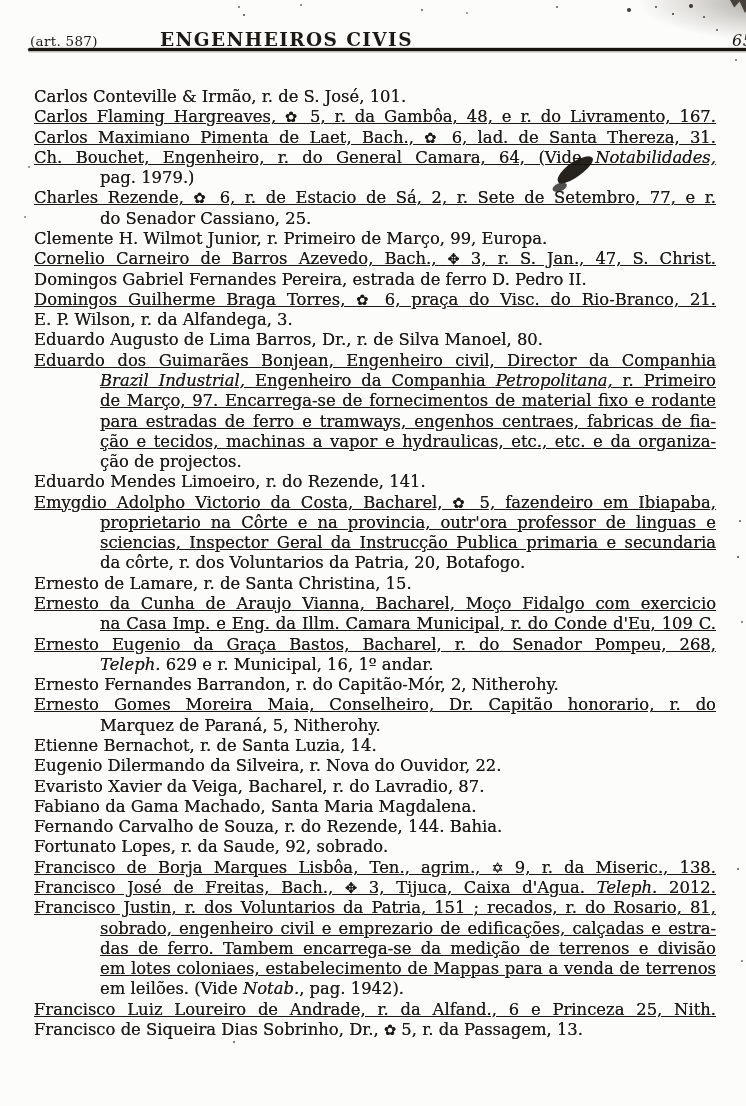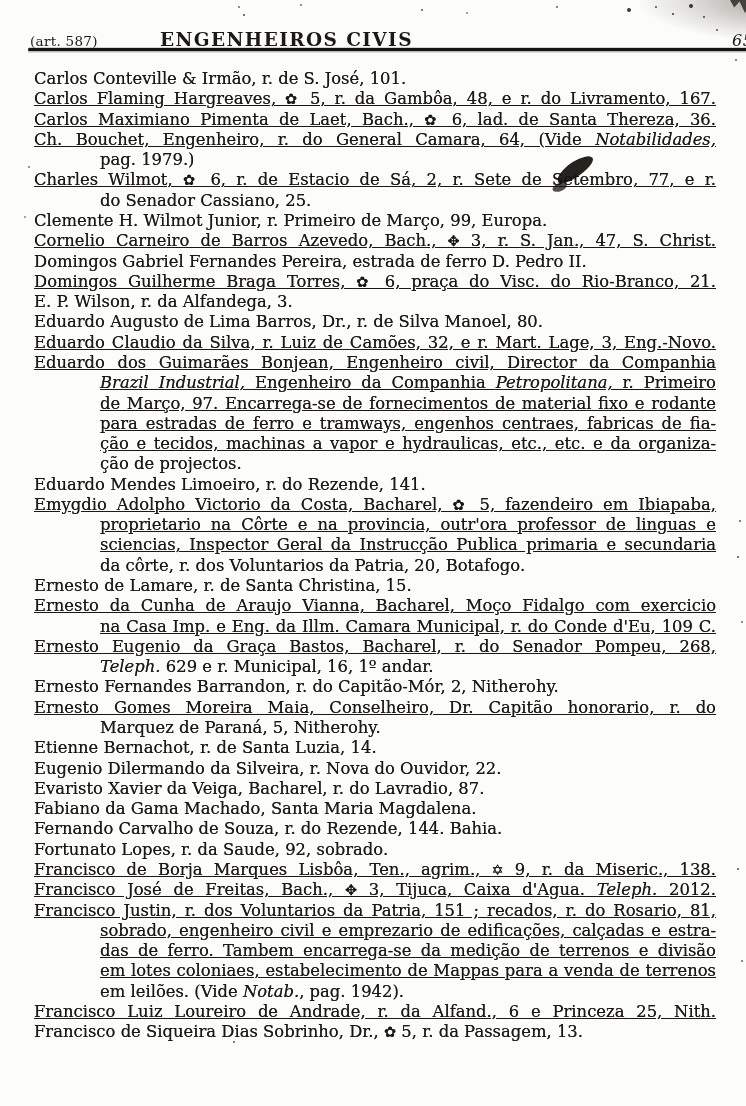--- a/index.html
+++ b/index.html
@@ -15,21 +15,21 @@
   }
   .hdr .art { width:130px; font-size:13.5px; letter-spacing:.3px; }
   .hdr .ttl { flex:1; text-align:left; font-weight:bold; font-size:18.5px; letter-spacing:1.4px; }
   .hdr .pgn { width:130px; text-align:right; font-size:16px; letter-spacing:.5px;font-style:italic; }
   .rule {
     position:absolute; top:48px; left:28px; right:24px; height:3px;
     background:#17130e; border-radius:2px;
     box-shadow:0 1.5px 0 rgba(23,19,14,.28), 0 -0.5px 0 rgba(23,19,14,.35);
   }
   
-  .body { position:absolute; top:69px; left:34px; width:682px; }
+  .body { position:absolute; top:87px; left:34px; width:682px; }
   .line {
     font-size:16.4px; line-height:20.28px;
     text-align:justify; text-shadow:0 0 .45px rgba(28,24,20,.8);
     white-space:normal;
   }
   .line.fill { text-align-last:justify;text-decoration:underline; }
   .line.indent { padding-left:66px; }
   .it { font-style:italic; }
   .order-icon { font-size:14.5px; }
   
@@ -93,32 +93,31 @@
   <div class="hdr">
     <span class="art">(art. 587)</span>
     <span class="ttl">ENGENHEIROS CIVIS</span>
     <span class="pgn">655</span>
   </div>
   <div class="rule"></div>
 
   <main class="body">
       <div class="line"><span>Carlos Conteville &amp; Irmão, r. de S. José, 101.</span></div>
       <div class="line fill"><span>Carlos Flaming Hargreaves, </span><span class="order-icon">✿</span><span> 5, r. da Gambôa, 48, e r. do Livramento, 167.</span></div>
-      <div class="line fill"><span>Carlos Maximiano Pimenta de Laet, Bach., </span><span class="order-icon">✿</span><span> 6, lad. de Santa Thereza, 36.</span></div>
+      <div class="line fill"><span>Carlos Maximiano Pimenta de Laet, Bach., </span><span class="order-icon">✿</span><span> 6, lad. de Santa Thereza, 31.</span></div>
       <div class="line fill"><span>Ch. Bouchet, Engenheiro, r. do General Camara, 64, (Vide </span><span class="it">Notabilidades,</span></div>
       <div class="line indent"><span>pag. 1979.)</span></div>
-      <div class="line fill"><span>Charles Wilmot, </span><span class="order-icon">✿</span><span> 6, r. de Estacio de Sá, 2, r. Sete de Setembro, 77, e r.</span></div>
+      <div class="line fill"><span>Charles Rezende, </span><span class="order-icon">✿</span><span> 6, r. de Estacio de Sá, 2, r. Sete de Setembro, 77, e r.</span></div>
       <div class="line indent"><span>do Senador Cassiano, 25.</span></div>
       <div class="line"><span>Clemente H. Wilmot Junior, r. Primeiro de Março, 99, Europa.</span></div>
       <div class="line fill"><span>Cornelio Carneiro de Barros Azevedo, Bach., </span><span class="order-icon">✥</span><span> 3, r. S. Jan., 47, S. Christ.</span></div>
       <div class="line"><span>Domingos Gabriel Fernandes Pereira, estrada de ferro D. Pedro II.</span></div>
       <div class="line fill"><span>Domingos Guilherme Braga Torres, </span><span class="order-icon">✿</span><span> 6, praça do Visc. do Rio-Branco, 21.</span></div>
       <div class="line"><span>E. P. Wilson, r. da Alfandega, 3.</span></div>
       <div class="line"><span>Eduardo Augusto de Lima Barros, Dr., r. de Silva Manoel, 80.</span></div>
-      <div class="line fill"><span>Eduardo Claudio da Silva, r. Luiz de Camões, 32, e r. Mart. Lage, 3, Eng.-Novo.</span></div>
       <div class="line fill"><span>Eduardo dos Guimarães Bonjean, Engenheiro civil, Director da Companhia</span></div>
       <div class="line indent fill"><span class="it">Brazil Industrial,</span><span> Engenheiro da Companhia </span><span class="it">Petropolitana,</span><span> r. Primeiro</span></div>
       <div class="line indent fill"><span>de Março, 97. Encarrega-se de fornecimentos de material fixo e rodante</span></div>
       <div class="line indent fill"><span>para estradas de ferro e tramways, engenhos centraes, fabricas de fia-</span></div>
       <div class="line indent fill"><span>ção e tecidos, machinas a vapor e hydraulicas, etc., etc. e da organiza-</span></div>
       <div class="line indent"><span>ção de projectos.</span></div>
       <div class="line"><span>Eduardo Mendes Limoeiro, r. do Rezende, 141.</span></div>
       <div class="line fill"><span>Emygdio Adolpho Victorio da Costa, Bacharel, </span><span class="order-icon">✿</span><span> 5, fazendeiro em Ibiapaba,</span></div>
       <div class="line indent fill"><span>proprietario na Côrte e na provincia, outr'ora professor de linguas e</span></div>
       <div class="line indent fill"><span>sciencias, Inspector Geral da Instrucção Publica primaria e secundaria</span></div>

